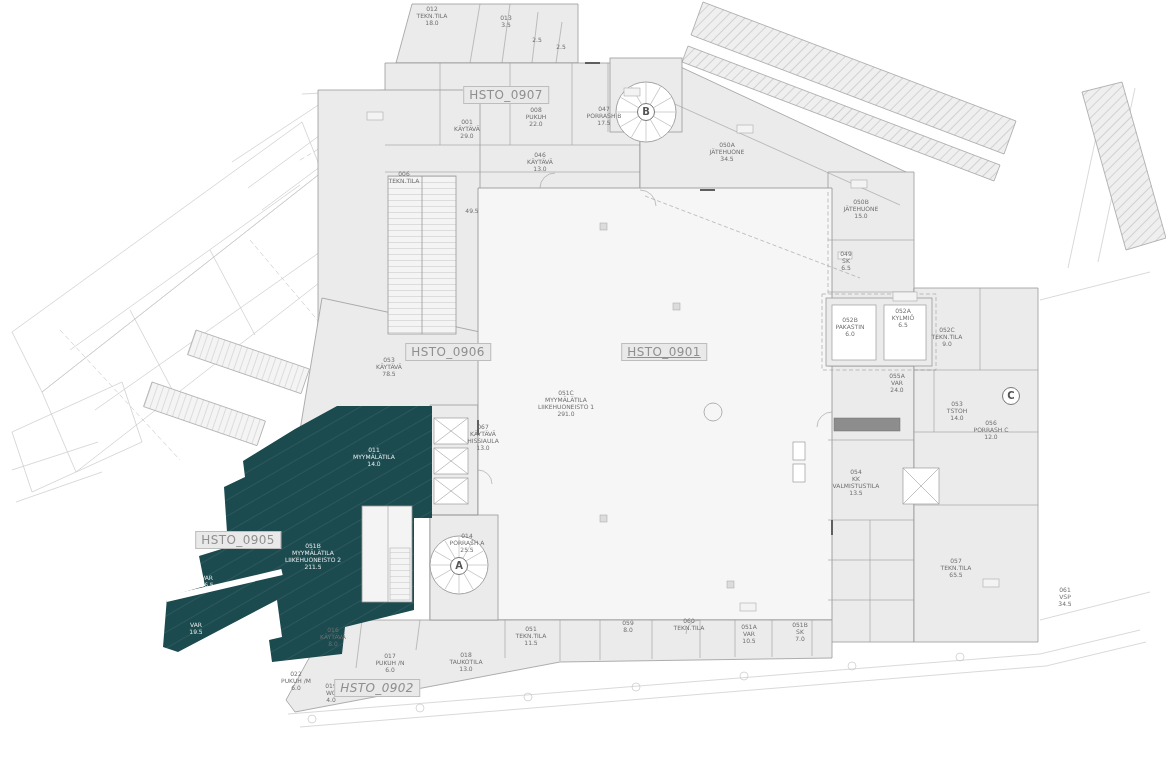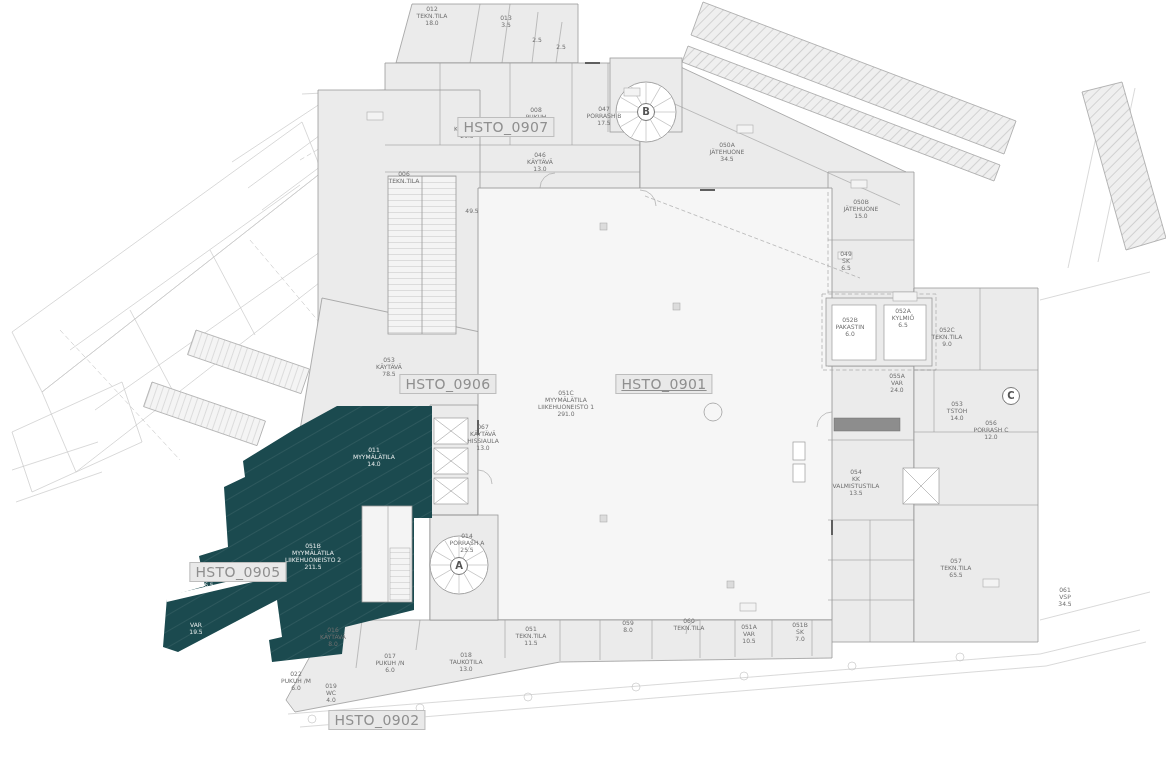--- a/index.html
+++ b/index.html
@@ -27,23 +27,23 @@
 
   
   .room-label{
     position:absolute;transform:translate(-50%,-50%);
     font-size:6px;line-height:1.15;color:var(--label-text);
     text-align:center;white-space:nowrap;pointer-events:none;
   }
   .room-label.light{color:rgba(255,255,255,.88);}
   .unit-tag{
     position:absolute;transform:translate(-50%,-50%);
-    font-size:14px;letter-spacing:.4px;color:#8f8f8f;
+    font-size:12px;letter-spacing:.4px;color:#8f8f8f;
     background:var(--tag-bg);border:1px solid var(--tag-border);
-    padding:1px 5px;cursor:pointer;margin-top:32px;
+    padding:1px 5px;cursor:pointer;
   }
   .stair-badge{
     position:absolute;transform:translate(-50%,-50%);
     width:16px;height:16px;border-radius:50%;border:1.2px solid #777;
     background:#fff;color:#555;font-size:10px;font-weight:bold;
     line-height:16px;text-align:center;
   }
 </style>
 </head>
 <body>
@@ -259,18 +259,18 @@
       <div class="room-label" style="left: 1065px; top: 597px;">061<br>VSP<br>34.5</div>
       <div class="room-label" style="left: 333px; top: 637px;">016<br>KÄYTÄVÄ<br>8.0</div>
       <div class="room-label" style="left: 390px; top: 663px;">017<br>PUKUH /N<br>6.0</div>
       <div class="room-label" style="left: 466px; top: 662px;">018<br>TAUKOTILA<br>13.0</div>
       <div class="room-label" style="left: 296px; top: 681px;">022<br>PUKUH /M<br>6.0</div>
       <div class="room-label" style="left: 331px; top: 693px;">019<br>WC<br>4.0</div>
       <div class="unit-tag" style="left: 506px; top: 95px;">HSTO_0907</div>
       <div class="unit-tag" style="left: 448px; top: 352px;">HSTO_0906</div>
       <div class="unit-tag" style="left: 664px; top: 352px; text-decoration: underline;">HSTO_0901</div>
       <div class="unit-tag" style="left: 238px; top: 540px;">HSTO_0905</div>
-      <div class="unit-tag" style="left: 377px; top: 688px;">HSTO_0902</div>
+      <div class="unit-tag" style="left: 377px; top: 688px; font-style: italic;">HSTO_0902</div>
       <div class="stair-badge" style="left: 646px; top: 112px;">B</div>
       <div class="stair-badge" style="left: 459px; top: 566px;">A</div>
       <div class="stair-badge" style="left: 1011px; top: 396px;">C</div>
     </div>
 </div>
 
 </body></html>

